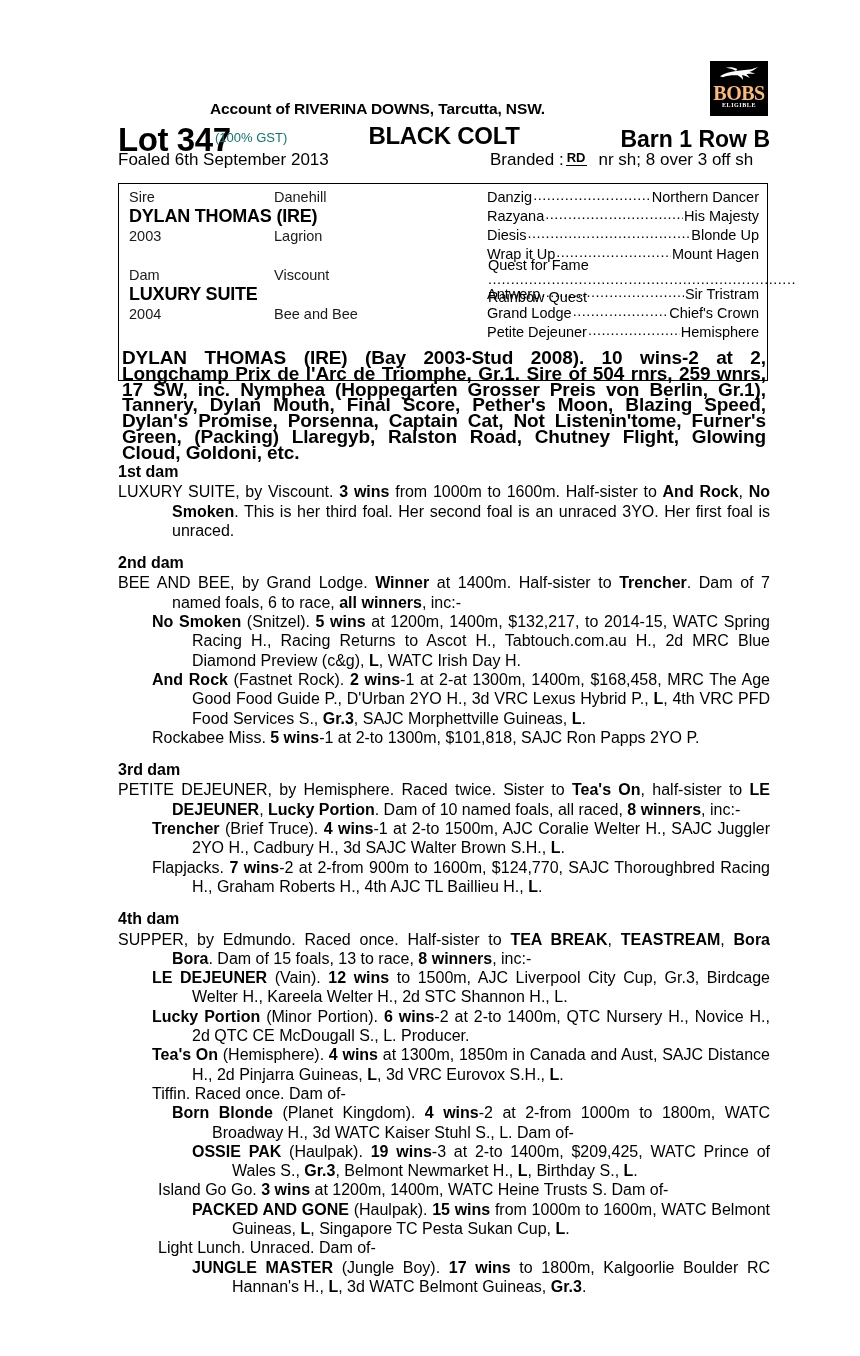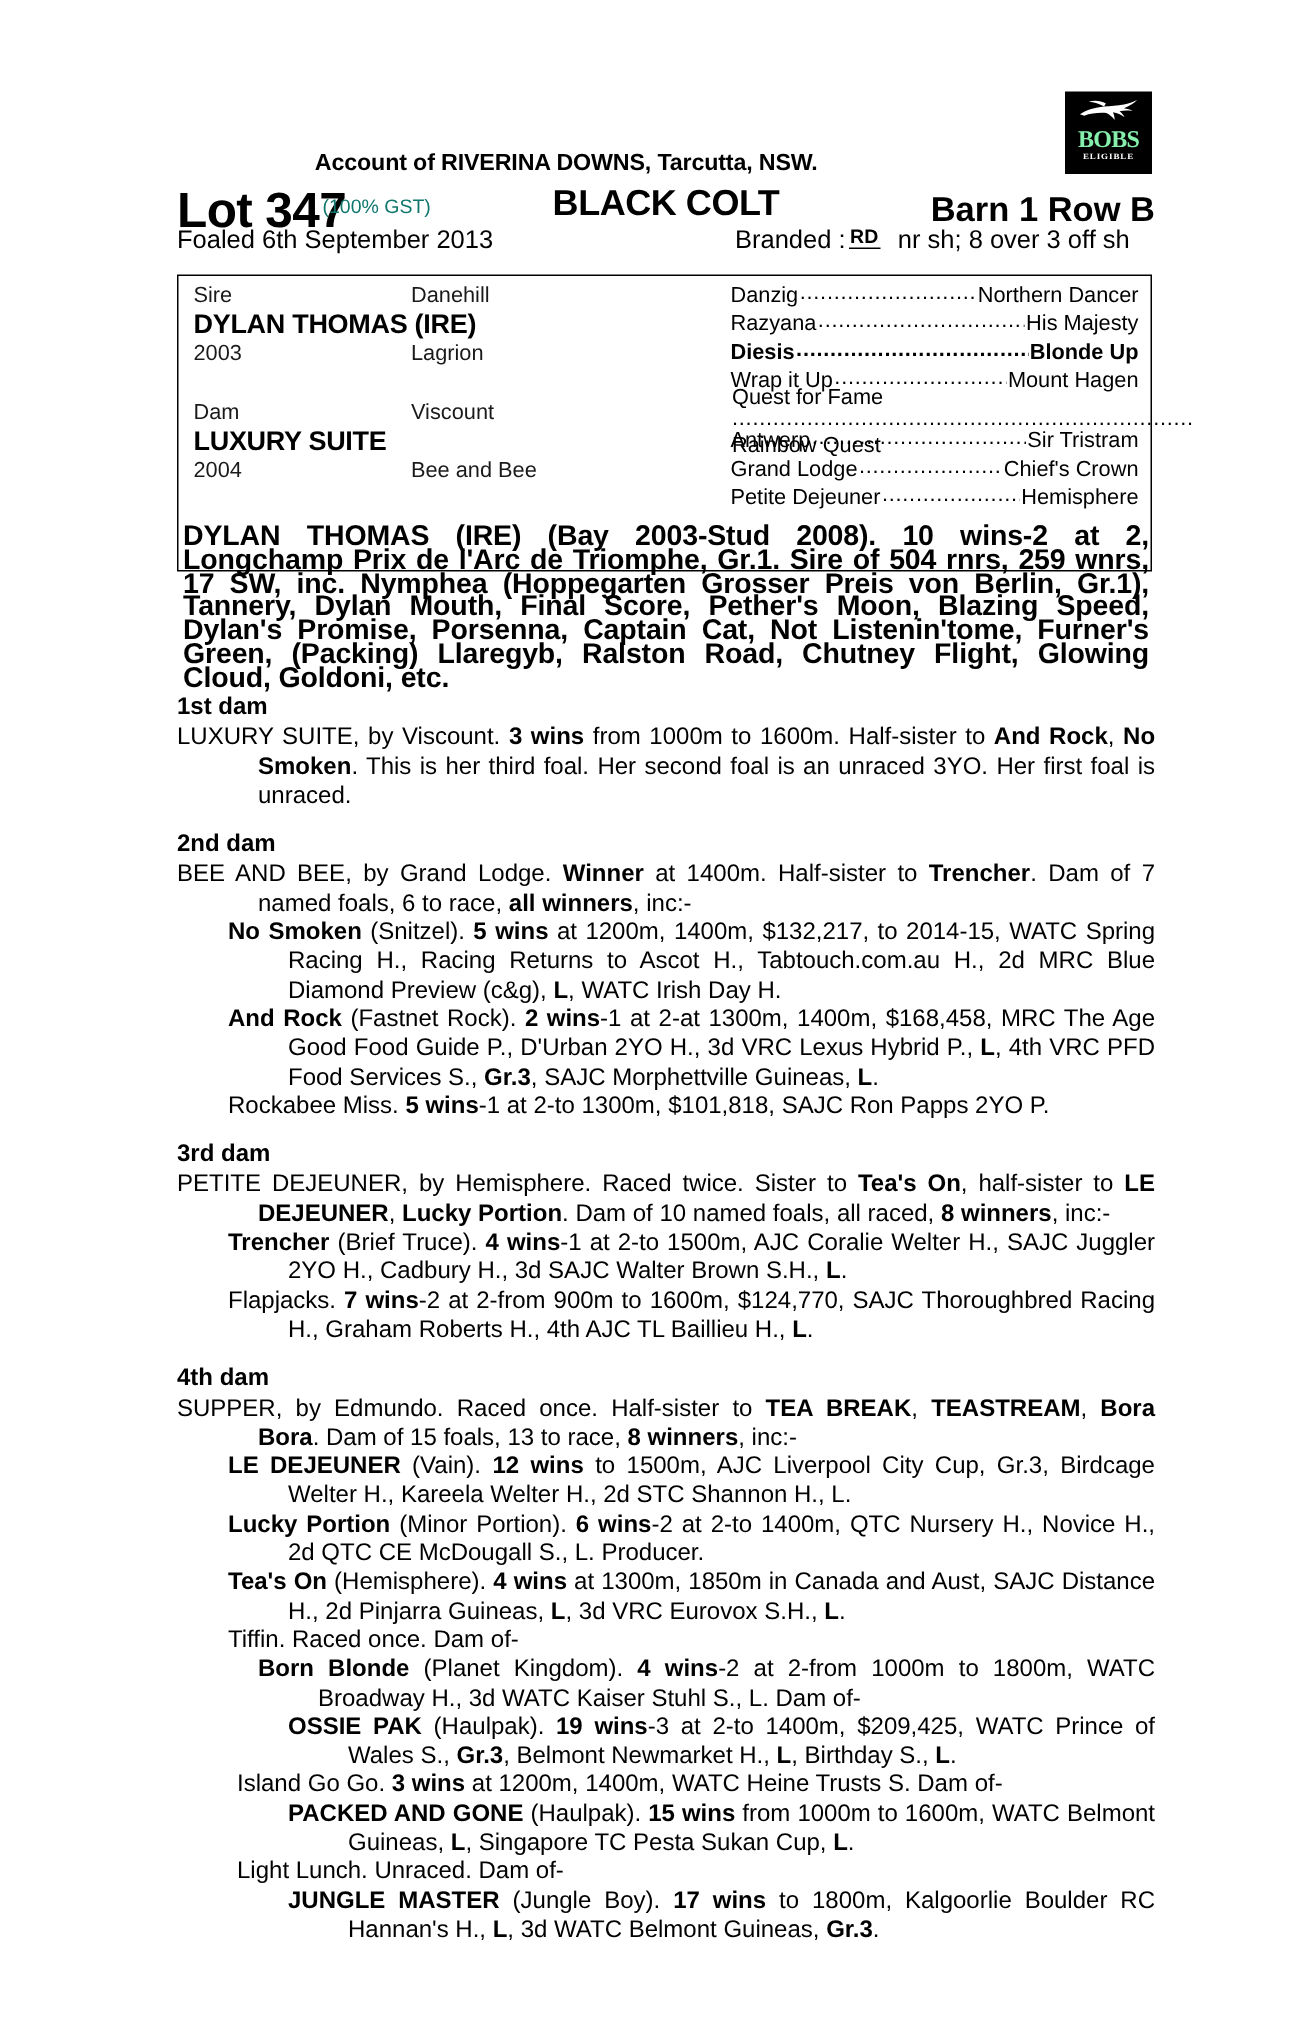--- a/index.html
+++ b/index.html
@@ -31,24 +31,24 @@
     justify-content: flex-start;
     padding-top: 3px;
     box-sizing: border-box;
   }
   .bobs-horse {
     width: 44px;
     height: 20px;
     display: block;
   }
   .bobs-word {
-    color: #86efac;
+    color: #fdba74;
     font-family: "Liberation Serif", serif;
     font-weight: bold;
-    font-size: 16px;
+    font-size: 20px;
     letter-spacing: -0.5px;
     line-height: 17px;
     margin-top: 1px;
   }
   .bobs-sub {
     color: #ffffff;
     font-family: "Liberation Serif", serif;
     font-weight: bold;
     font-size: 6px;
     letter-spacing: 0.6px;
@@ -285,21 +285,21 @@
       <div class="ped-gen3" style="top:5px;">
           <span class="g3-a">Danzig</span>
           <span class="g3-dots">....................................................................</span>
           <span class="g3-b">Northern Dancer</span>
         </div>
       <div class="ped-gen3" style="top:24px;">
           <span class="g3-a">Razyana</span>
           <span class="g3-dots">....................................................................</span>
           <span class="g3-b">His Majesty</span>
         </div>
-      <div class="ped-gen3" style="top:43px;font-weight:bold;">
+      <div class="ped-gen3" style="top:43px;">
           <span class="g3-a">Diesis</span>
           <span class="g3-dots">....................................................................</span>
           <span class="g3-b">Blonde Up</span>
         </div>
       <div class="ped-gen3" style="top:62px;">
           <span class="g3-a">Wrap it Up</span>
           <span class="g3-dots">....................................................................</span>
           <span class="g3-b">Mount Hagen</span>
         </div>
       <div class="ped-gen3" style="top:73px;flex-direction:column;">

